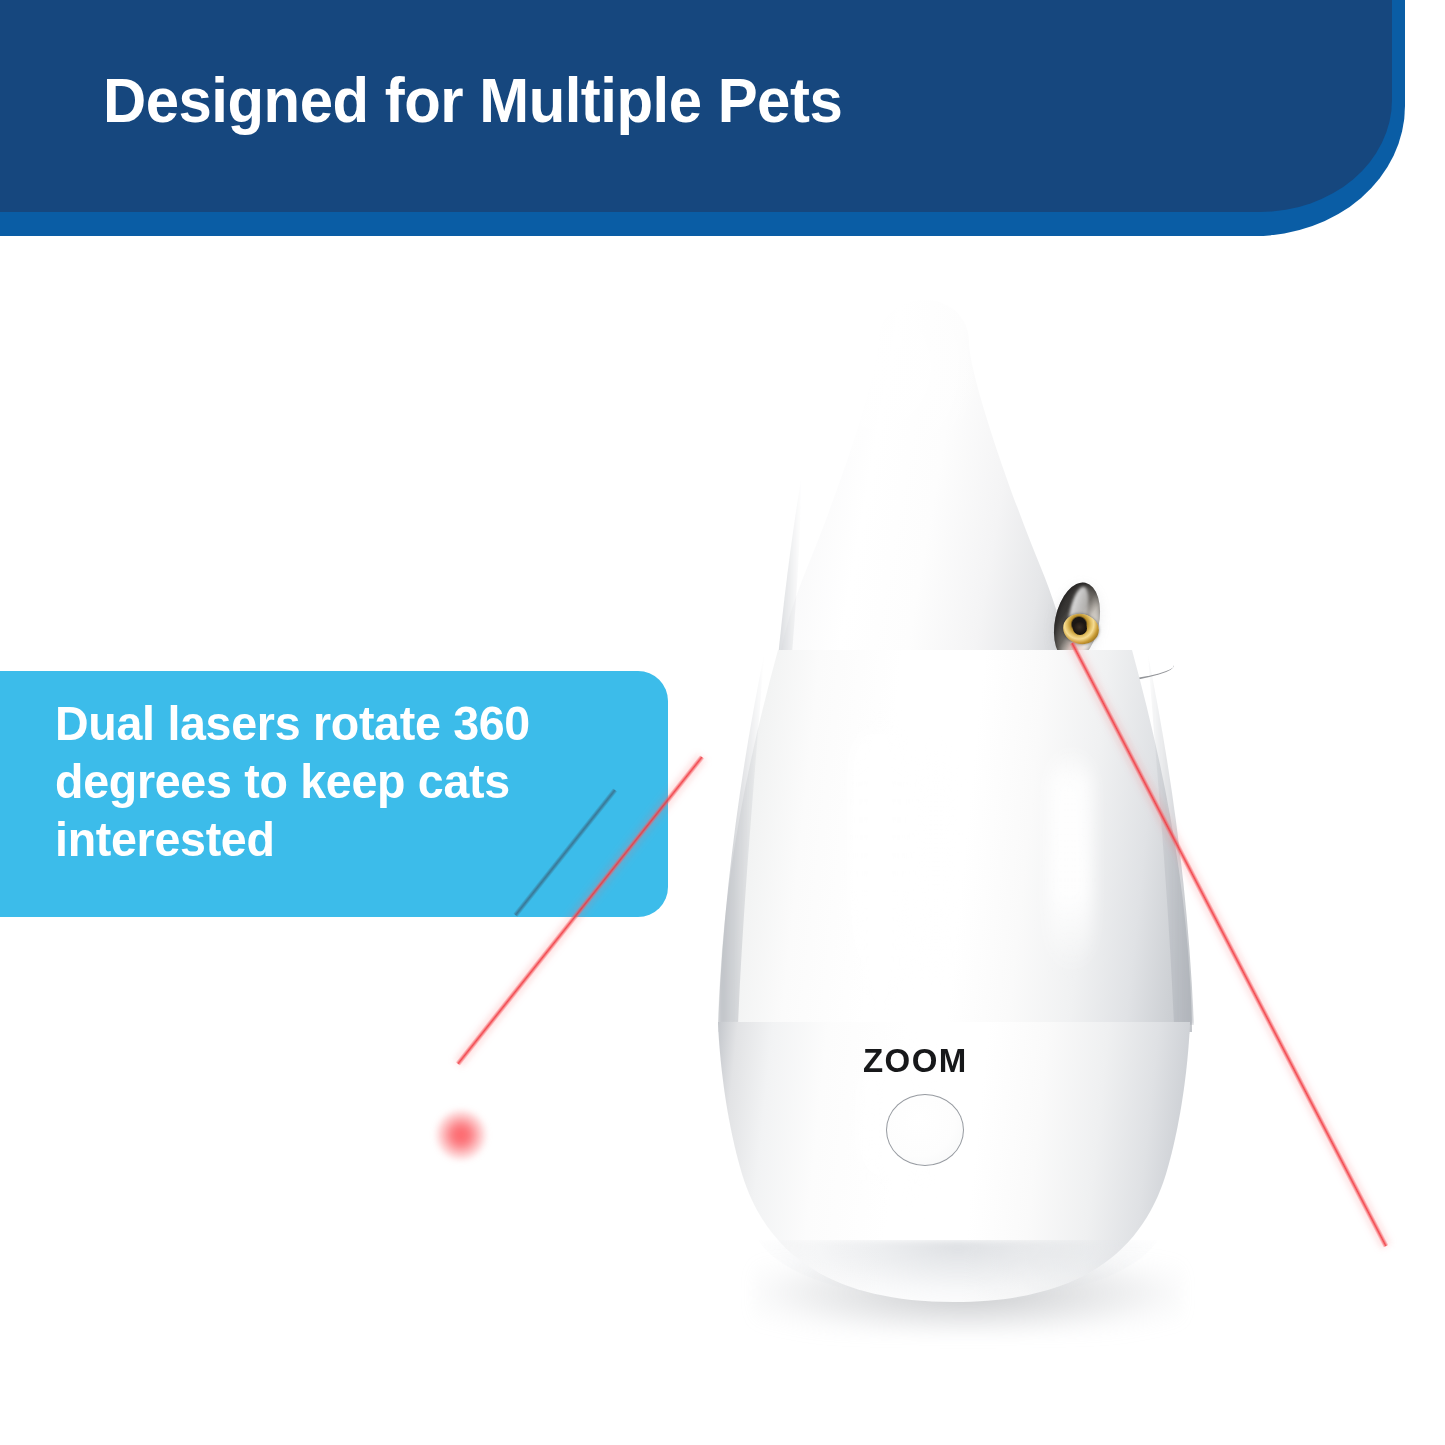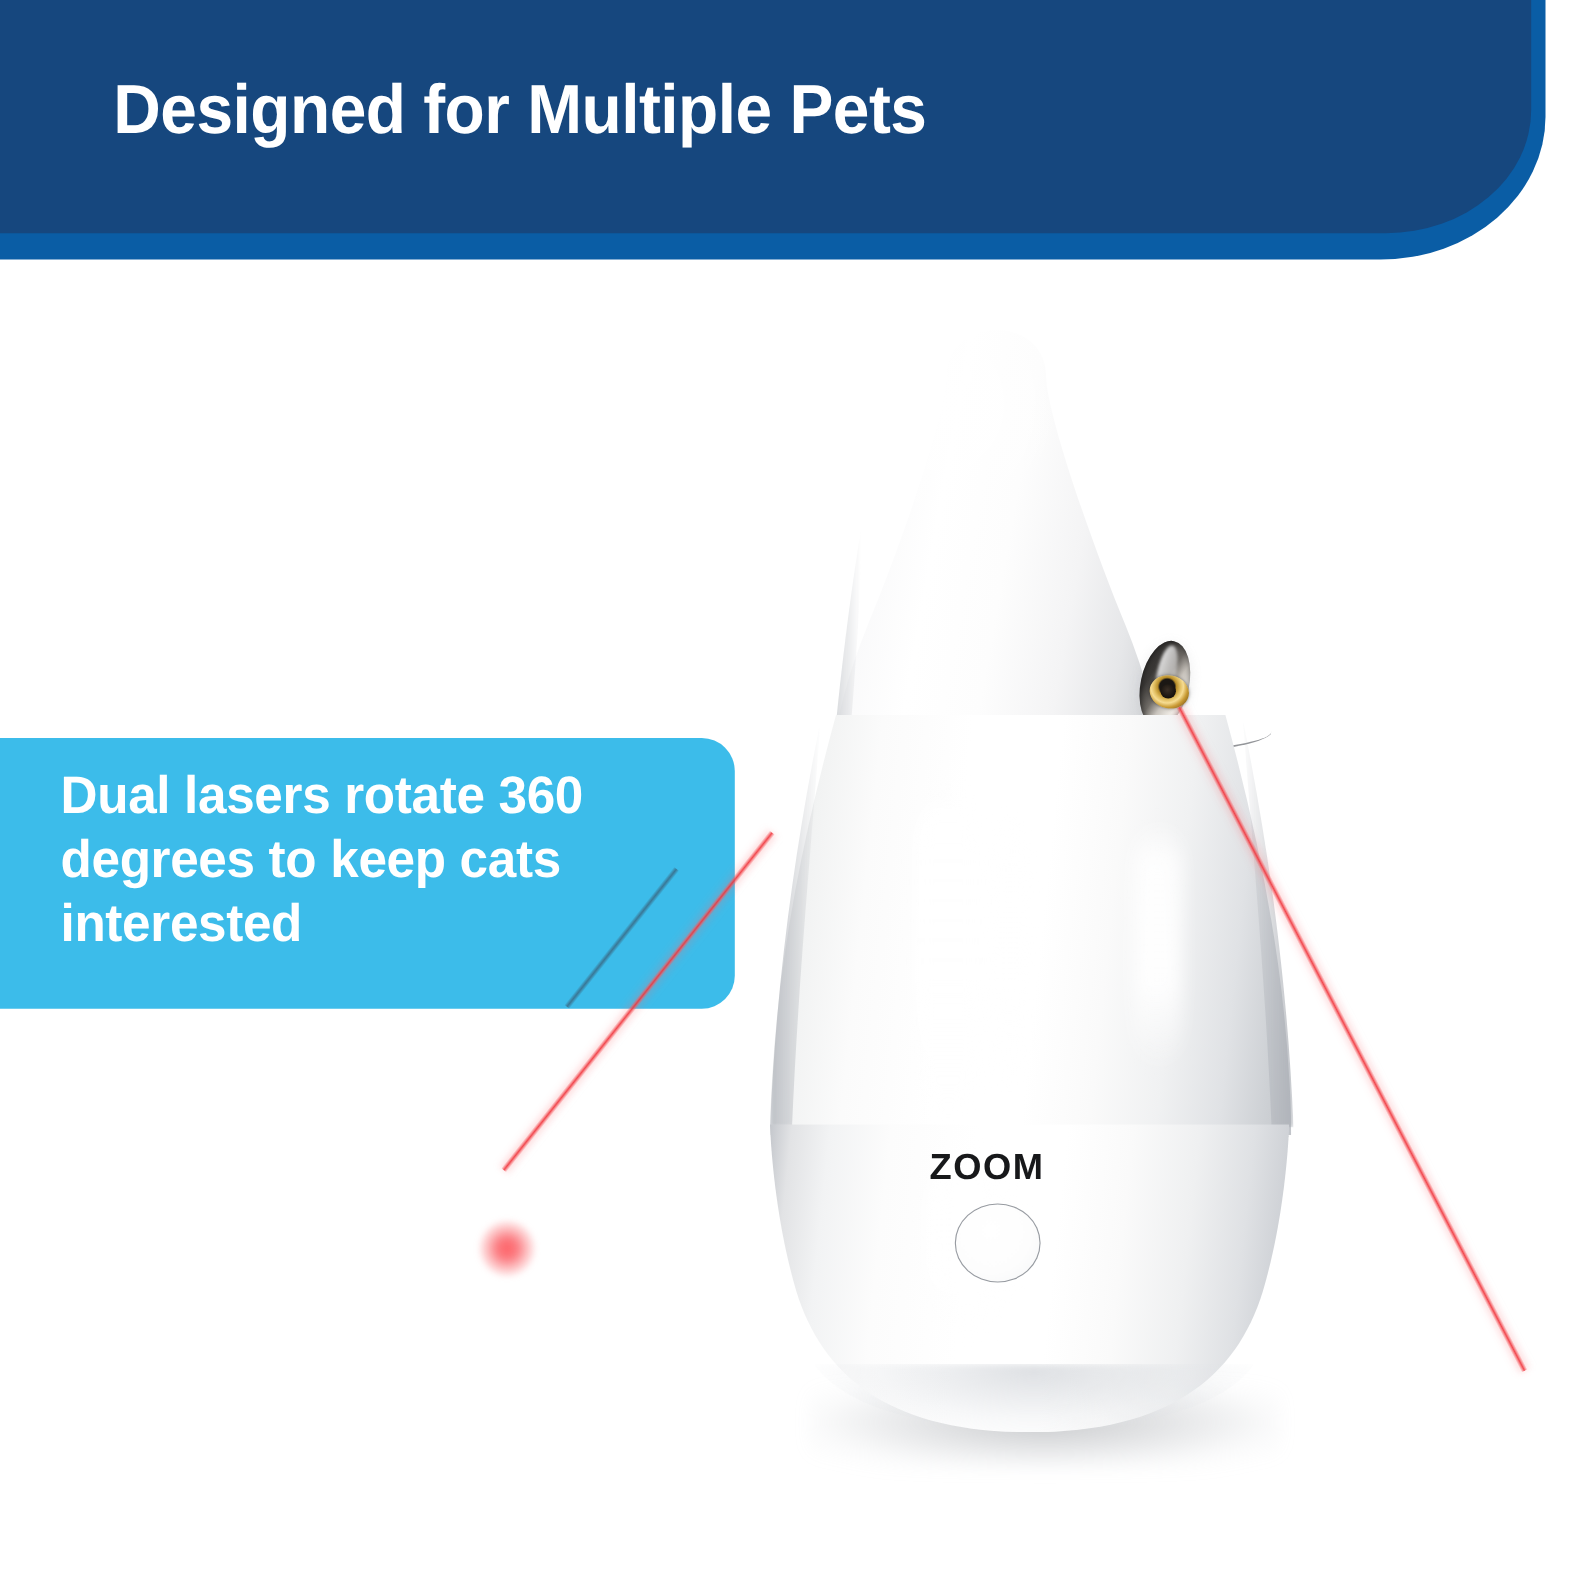--- a/index.html
+++ b/index.html
@@ -43,21 +43,21 @@
   }
   #callout-text {
     position:absolute; left:115px; top:24px;
     width:600px;
     font-size:48px; font-weight:bold; color:#ffffff;
     line-height:1.21; letter-spacing:-0.3px;
     transform:scaleX(0.97); transform-origin:left top;
   }
 
   
-  #product { position:absolute; left:0; top:0; width:1165px; height:1445px; }
+  #product { position:absolute; left:18px; top:0; width:1165px; height:1445px; }
 
   
   .ground-shadow {
     position:absolute; left:735px; top:1258px;
     width:430px; height:78px;
     background:radial-gradient(ellipse at 50% 45%,
         rgba(120,124,130,0.40) 0%,
         rgba(150,154,160,0.22) 42%,
         rgba(190,194,200,0.08) 68%,
         rgba(255,255,255,0) 88%);

